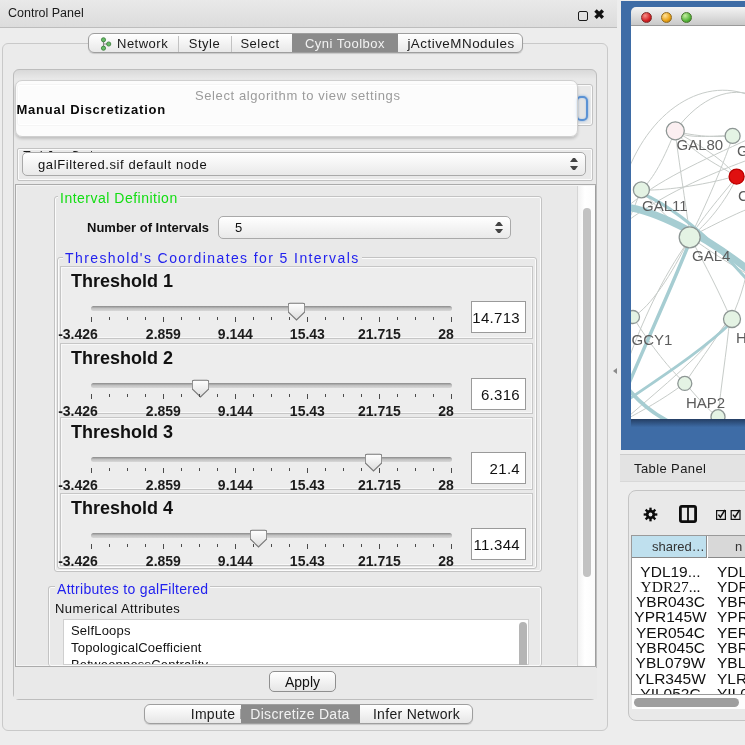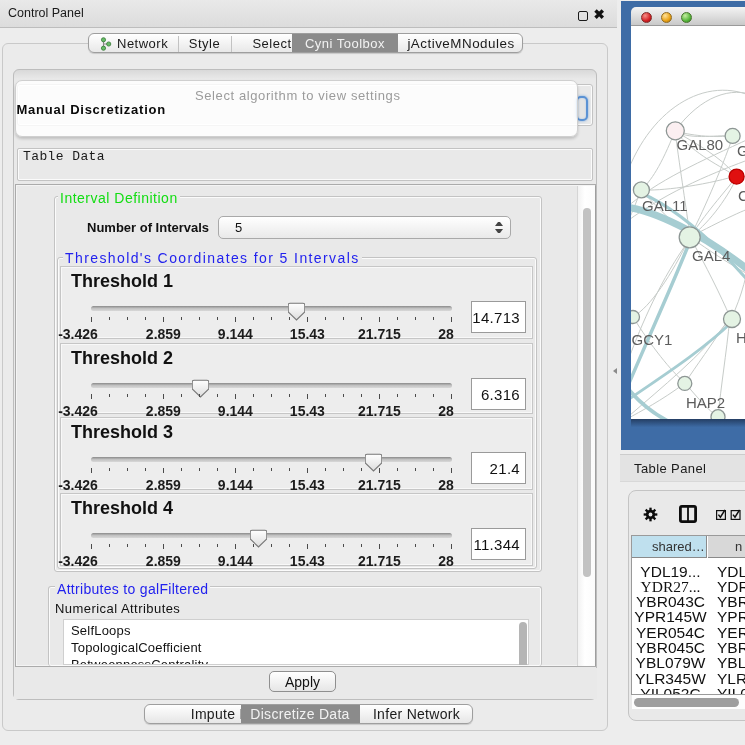--- a/index.html
+++ b/index.html
@@ -122,30 +122,35 @@
     <svg width="12" height="14" style="position:absolute;left:11px;top:3px;" viewBox="0 0 12 14">
         <path d="M3.5 3 L3.5 11 M3.5 7 L8.5 7" stroke="#888" stroke-width="1.1" fill="none"></path>
         <circle cx="3.5" cy="2.8" r="2.1" fill="#66bb66" stroke="#357935" stroke-width="0.8"></circle>
         <circle cx="8.7" cy="7" r="2.1" fill="#66bb66" stroke="#357935" stroke-width="0.8"></circle>
         <circle cx="3.5" cy="11.2" r="2.1" fill="#66bb66" stroke="#357935" stroke-width="0.8"></circle>
     </svg>
     <div class="tab" style="left:28px;width:53px;text-align:left;">Network</div>
     <div class="tabsep" style="left:89px;"></div>
     <div class="tab" style="left:89px;width:53px;">Style</div>
     <div class="tabsep" style="left:142px;"></div>
-    <div class="tab" style="left:142px;width:82px;">Select</div>
+    <div class="tab" style="left:130px;width:82px;">Select</div>
     <div class="tab" id="tab-cyni" style="left:203px;width:106px;">Cyni Toolbox</div>
     <div class="tab" style="left:309px;width:126px;font-size:13.4px;">jActiveMNodules</div>
   </div>
 
   <div class="group" style="left:17px;top:84px;width:576px;height:42px;"></div>
   <div class="abs" style="left:576px;top:96px;width:12px;height:25px;border:2px solid #5b92d4;border-radius:5px;background:#e4e4e4;box-shadow:0 0 3px #7aa8dc, inset 0 0 2px #a8c6e8;"></div>
 
   <div class="abs" style="left:23px;top:149px;font-size:13px;color:#1a1a1a;letter-spacing:0.4px;font-family:Liberation Mono, monospace;">Table Data</div>
   <div class="group" style="left:17px;top:148px;width:576px;height:33px;border-radius:2px;"></div>
+  <div class="combo" style="left:22px;top:152px;width:564px;height:24px;">
+    <span style="position:absolute;left:15px;top:4px;letter-spacing:0.6px;">galFiltered.sif default node</span>
+    <span class="ar arup"></span>
+      <span class="ar ardn"></span>
+  </div>
 
   <div class="abs" style="left:15px;top:184px;width:581px;height:483px;border:1px solid #ababab;box-shadow:inset 0 0 0 1px #f4f4f4;background:#e9e9e9;"></div>
   <div id="vsb-track" class="abs"></div>
   <div id="vsb-thumb" class="abs"></div>
 
   <div class="group" style="left:54px;top:196px;width:488px;height:376px;"></div>
   <div class="gtitle" style="left:58px;top:189.5px;color:#12dd12;letter-spacing:0.5px;">Interval Definition</div>
 
   <div class="abs" style="left:87px;top:220px;font-size:13px;font-weight:bold;color:#111;">Number of Intervals</div>
   <div class="combo" style="left:218px;top:216px;width:293px;height:23px;">

